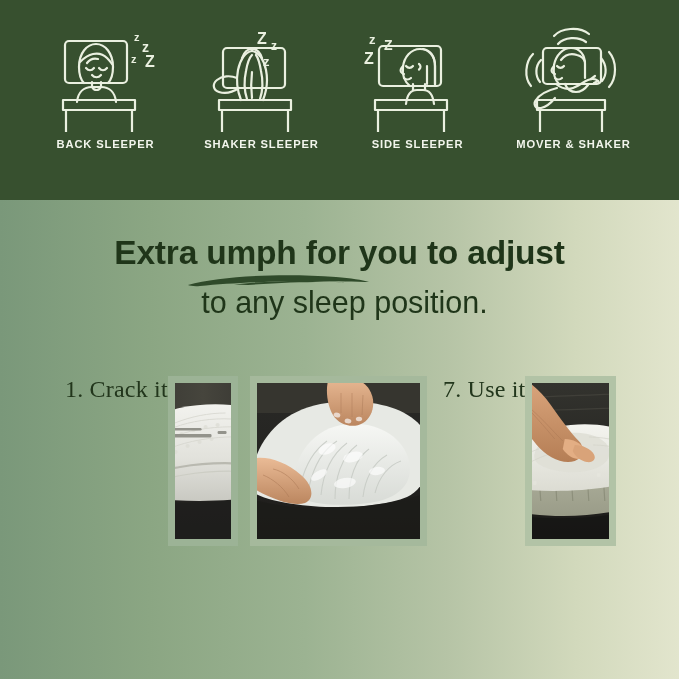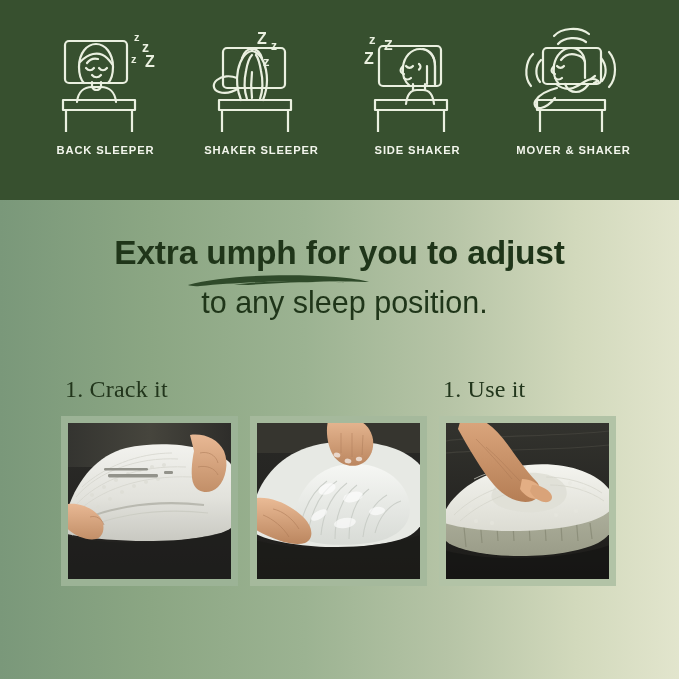--- a/index.html
+++ b/index.html
@@ -46,21 +46,21 @@
     display: flex;
     flex-direction: column;
     align-items: center;
   }
   .sleeper-art {
     width: 130px;
     height: 110px;
     display: block;
   }
   .sleeper-label {
-    margin-top: 12px;
+    margin-top: 6px;
     color: #f2f5ec;
     font-size: 11.2px;
     font-weight: bold;
     letter-spacing: 0.85px;
     white-space: nowrap;
     text-align: center;
     font-family: "Liberation Sans", sans-serif;
   }
 
   
@@ -121,22 +121,21 @@
     position: absolute;
     left: 61px;
     top: 176px;
     width: 560px;
     display: flex;
     gap: 12px;
   }
   .step-col {
     width: 177px;
     display: flex;
-    flex-direction: column;
-    justify-content: flex-end;
+    flex-direction: row;
   }
   .step-label {
     color: #22361c;
     font-size: 24px;
     font-family: "Liberation Serif", serif;
     letter-spacing: 0.2px;
     margin-bottom: 13px;
     padding-left: 4px;
     white-space: nowrap;
   }
@@ -256,21 +255,21 @@
             <path d="M25 88 L25 112"></path>
             <path d="M91 88 L91 112"></path>
           </g>
 
           <g fill="#eaf0e0" font-family="Liberation Sans, sans-serif" font-weight="bold">
             <text x="16" y="22" font-size="13">z</text>
             <text x="31" y="28" font-size="14">Z</text>
             <text x="11" y="42" font-size="16">Z</text>
           </g>
         </svg>
-        <div class="sleeper-label">SIDE SHAKER</div>
+        <div class="sleeper-label">SIDE SLEEPER</div>
       </div>
 
       <div class="sleeper-item">
         <svg class="sleeper-art" viewBox="0 0 130 110">
           <g fill="none" stroke="#eaf0e0" stroke-width="2.2" stroke-linecap="round" stroke-linejoin="round">
 
             <path d="M45 14 C52 6 70 4 80 12"></path>
             <path d="M49 22 C55 15 69 14 77 20"></path>
 
             <path d="M24 32 C16 40 15 56 22 64"></path>
@@ -457,21 +456,21 @@
                 <path d="M6 92 C16 96 26 104 32 114"></path>
               </g>
 
               <path d="M-6 116 C40 130 120 128 170 110 L170 156 L-6 156 Z" fill="#1a1a18" opacity="0.6"></path>
             </svg>
           </div>
         </div>
       </div>
 
       <div class="step-col">
-        <div class="step-label">1. Use it</div>
+        <div class="step-label">7. Use it</div>
         <div class="photo-frame f3">
           <div class="photo-inner">
             <svg class="photo-svg" viewBox="0 0 163 156" preserveAspectRatio="xMidYMid slice">
               <defs>
                 <linearGradient id="p3bed" x1="0" y1="0" x2="0" y2="1">
                   <stop offset="0" stop-color="#33332e"></stop>
                   <stop offset="1" stop-color="#1b1a18"></stop>
                 </linearGradient>
                 <linearGradient id="p3top" x1="0" y1="0" x2="0" y2="1">
                   <stop offset="0" stop-color="#f4f4ef"></stop>

